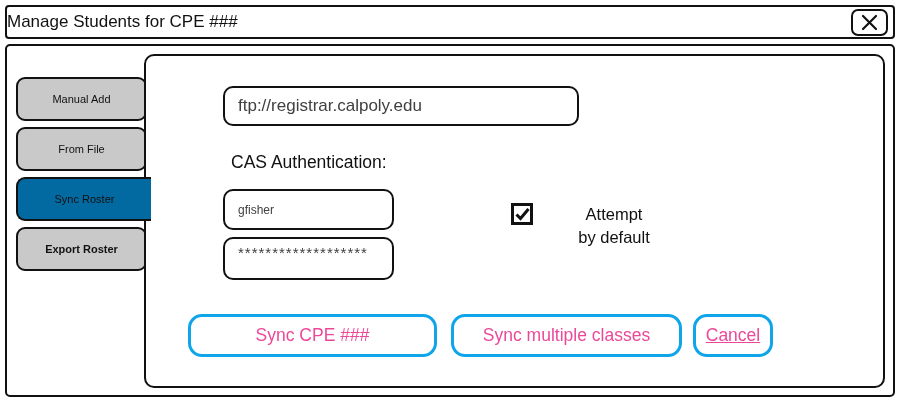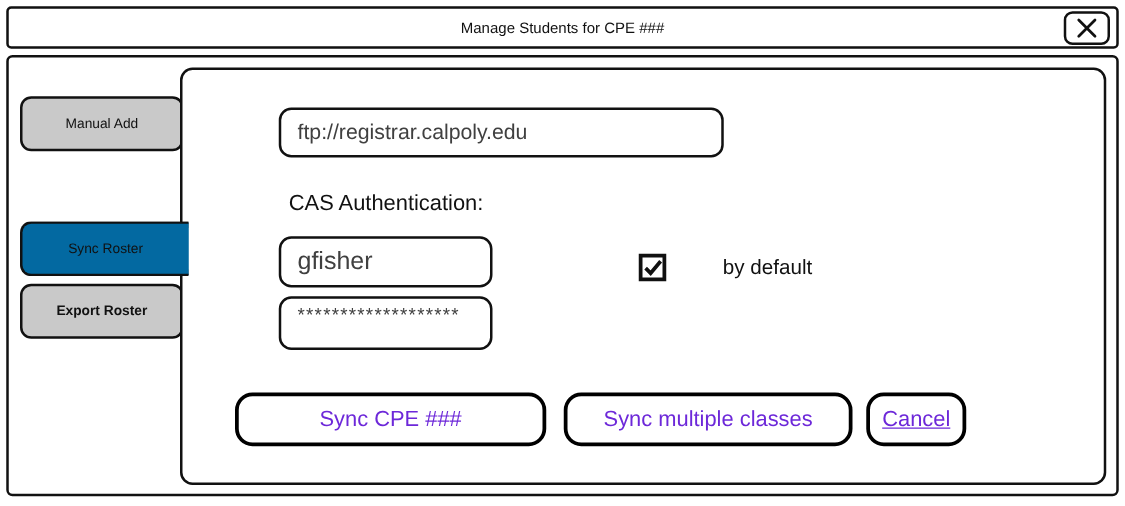--- a/index.html
+++ b/index.html
@@ -23,23 +23,23 @@
     left: 5px; top: 5px;
     width: 890px; height: 34px;
     border: 2.5px solid #111;
     border-radius: 4px;
     background: #fff;
     box-sizing: border-box;
   }
   .titlebar-text {
     position: absolute;
     left: 0; right: 0; top: 0; bottom: 0;
-    text-align: center;
+    text-align: left;
     line-height: 30px;
-    font-size: 12px;
+    font-size: 17px;
   }
   .close-btn {
     position: absolute;
     left: 851px; top: 9px;
     width: 37px; height: 27px;
     border: 2.5px solid #111;
     border-radius: 7px;
     background: #fff;
     box-sizing: border-box;
     cursor: pointer;
@@ -102,21 +102,21 @@
     border-radius: 10px;
     box-sizing: border-box;
     background: #fff;
     font-family: "Liberation Sans", "DejaVu Sans", sans-serif;
     font-size: 17px;
     color: #404040;
     padding: 0 0 0 13px;
     outline: none;
   }
   .url-input   { left: 77px;  top: 30px;  width: 356px; height: 40px; }
-  .user-input  { left: 77px;  top: 133px; width: 171px; height: 41px; font-size: 20px; }
+  .user-input  { left: 77px;  top: 133px; width: 171px; height: 41px; font-size: 12px; }
   .pass-input  { left: 77px;  top: 181px; width: 171px; height: 43px;
                  font-size: 15px; letter-spacing: 1px; padding-top: 2px; padding-bottom: 14px; }
 
   .cas-label {
     position: absolute;
     left: 85px; top: 96px;
     font-size: 17.5px;
   }
 
   .checkbox {
@@ -135,27 +135,27 @@
     width: 142px;
     text-align: center;
     font-size: 16.5px;
     line-height: 23px;
   }
 
   .wire-btn {
     position: absolute;
     top: 258px;
     height: 43px;
-    border: 3px solid #000000;
+    border: 3px solid #0ea5e9;
     border-radius: 14px;
     background: #fff;
     box-sizing: border-box;
     font-family: "Liberation Sans", "DejaVu Sans", sans-serif;
     font-size: 17.5px;
-    color: #6d28d9;
+    color: #ec4899;
     cursor: pointer;
     display: flex; align-items: center; justify-content: center;
     padding: 0;
   }
   .btn-sync     { left: 42px;  width: 249px; }
   .btn-multiple { left: 305px; width: 231px; text-align: right; }
   .btn-cancel   { left: 547px; width: 80px; text-decoration: underline; }
 </style>
 </head>
 <body>
@@ -170,20 +170,21 @@
       <svg width="19" height="19" viewBox="0 0 19 19">
         <line x1="3" y1="3" x2="16" y2="16" stroke="#111" stroke-width="2.2" stroke-linecap="round"></line>
         <line x1="16" y1="3" x2="3" y2="16" stroke="#111" stroke-width="2.2" stroke-linecap="round"></line>
       </svg>
     </span>
   </button>
 
   <div class="dialog-body">
 
     <div class="tab tab-manual">Manual Add</div>
+    <div class="tab tab-file">From File</div>
     <div class="tab tab-sync active">Sync Roster</div>
     <div class="tab tab-export">Export Roster</div>
 
     <div class="panel">
 
       <input class="wire-input url-input" type="text" value="ftp://registrar.calpoly.edu" style="">
 
       <div class="cas-label">CAS Authentication:</div>
 
       <input class="wire-input user-input" type="text" value="gfisher" style="">
@@ -191,20 +192,21 @@
       <input class="wire-input pass-input" type="text" value="*******************" style="">
 
       <div class="checkbox">
         <span style="display:flex;">
           <svg width="15" height="15" viewBox="0 0 15 15">
             <polyline points="1.5,7.5 5.5,11.5 13.5,2" fill="none" stroke="#111" stroke-width="3"></polyline>
           </svg>
         </span>
       </div>
       <div class="checkbox-label">
+        <div>Attempt</div>
         <div>by default</div>
       </div>
 
       <button class="wire-btn btn-sync">Sync CPE ###</button>
       <button class="wire-btn btn-multiple">Sync multiple classes</button>
       <button class="wire-btn btn-cancel">Cancel</button>
     </div>
 
   </div>
 </div>

